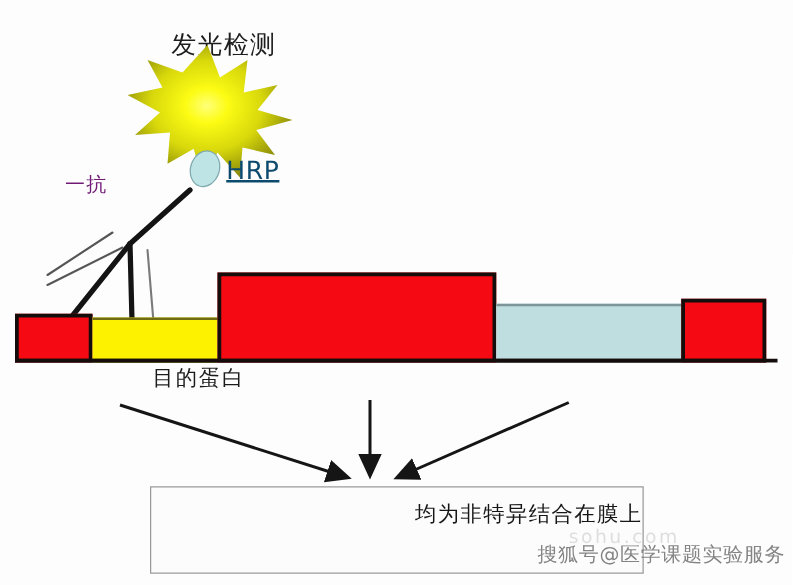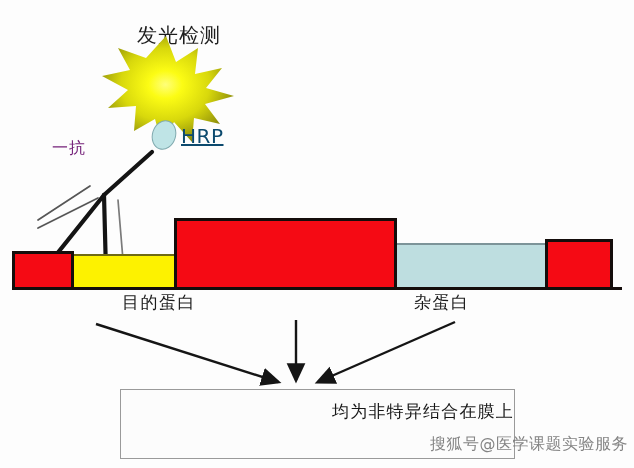--- a/index.html
+++ b/index.html
@@ -239,21 +239,20 @@
   <div class="abs" id="membrane">
     <div class="block red" style="left:12px;  top:46px; width:62px;  height:39px;"></div>
     <div class="block yellow" style="left:74px;  top:49px; width:100px; height:36px;"></div>
     <div class="block red" style="left:174px; top:13px; width:223px; height:72px;"></div>
     <div class="block blue" style="left:397px; top:38px; width:148px; height:47px;"></div>
     <div class="block red" style="left:545px; top:34px; width:68px;  height:51px;"></div>
     <div class="abs" id="membrane-baseline"></div>
   </div>
 
   <div class="region-label" id="label-target">目的蛋白</div>
-  <div class="region-label" id="label-misc">杂蛋白</div>
 
   <div class="abs" id="arrows">
     <svg width="634" height="86" viewBox="0 0 634 86" xmlns="http://www.w3.org/2000/svg">
       <defs>
         <marker id="ah" markerWidth="9" markerHeight="9" refX="7" refY="4.5" orient="auto" markerUnits="strokeWidth">
           <path d="M0,0.6 L8.5,4.5 L0,8.4 z" fill="#151515"></path>
         </marker>
       </defs>
 
       <line x1="96" y1="14" x2="278" y2="72" stroke="#151515" stroke-width="2.4" marker-end="url(#ah)"></line>
@@ -261,15 +260,16 @@
       <line x1="296" y1="10" x2="296" y2="70" stroke="#151515" stroke-width="2.4" marker-end="url(#ah)"></line>
 
       <line x1="455" y1="12" x2="318" y2="72" stroke="#151515" stroke-width="2.4" marker-end="url(#ah)"></line>
     </svg>
   </div>
 
   <div class="abs" id="caption-box">
     <div class="caption-line" id="caption-line-1">均为非特异结合在膜上</div>
   </div>
 
+  <div class="abs" id="watermark-ghost">sohu.com</div>
   <div class="abs" id="watermark">搜狐号@医学课题实验服务</div>
 
 </div>
 
 </body></html>

